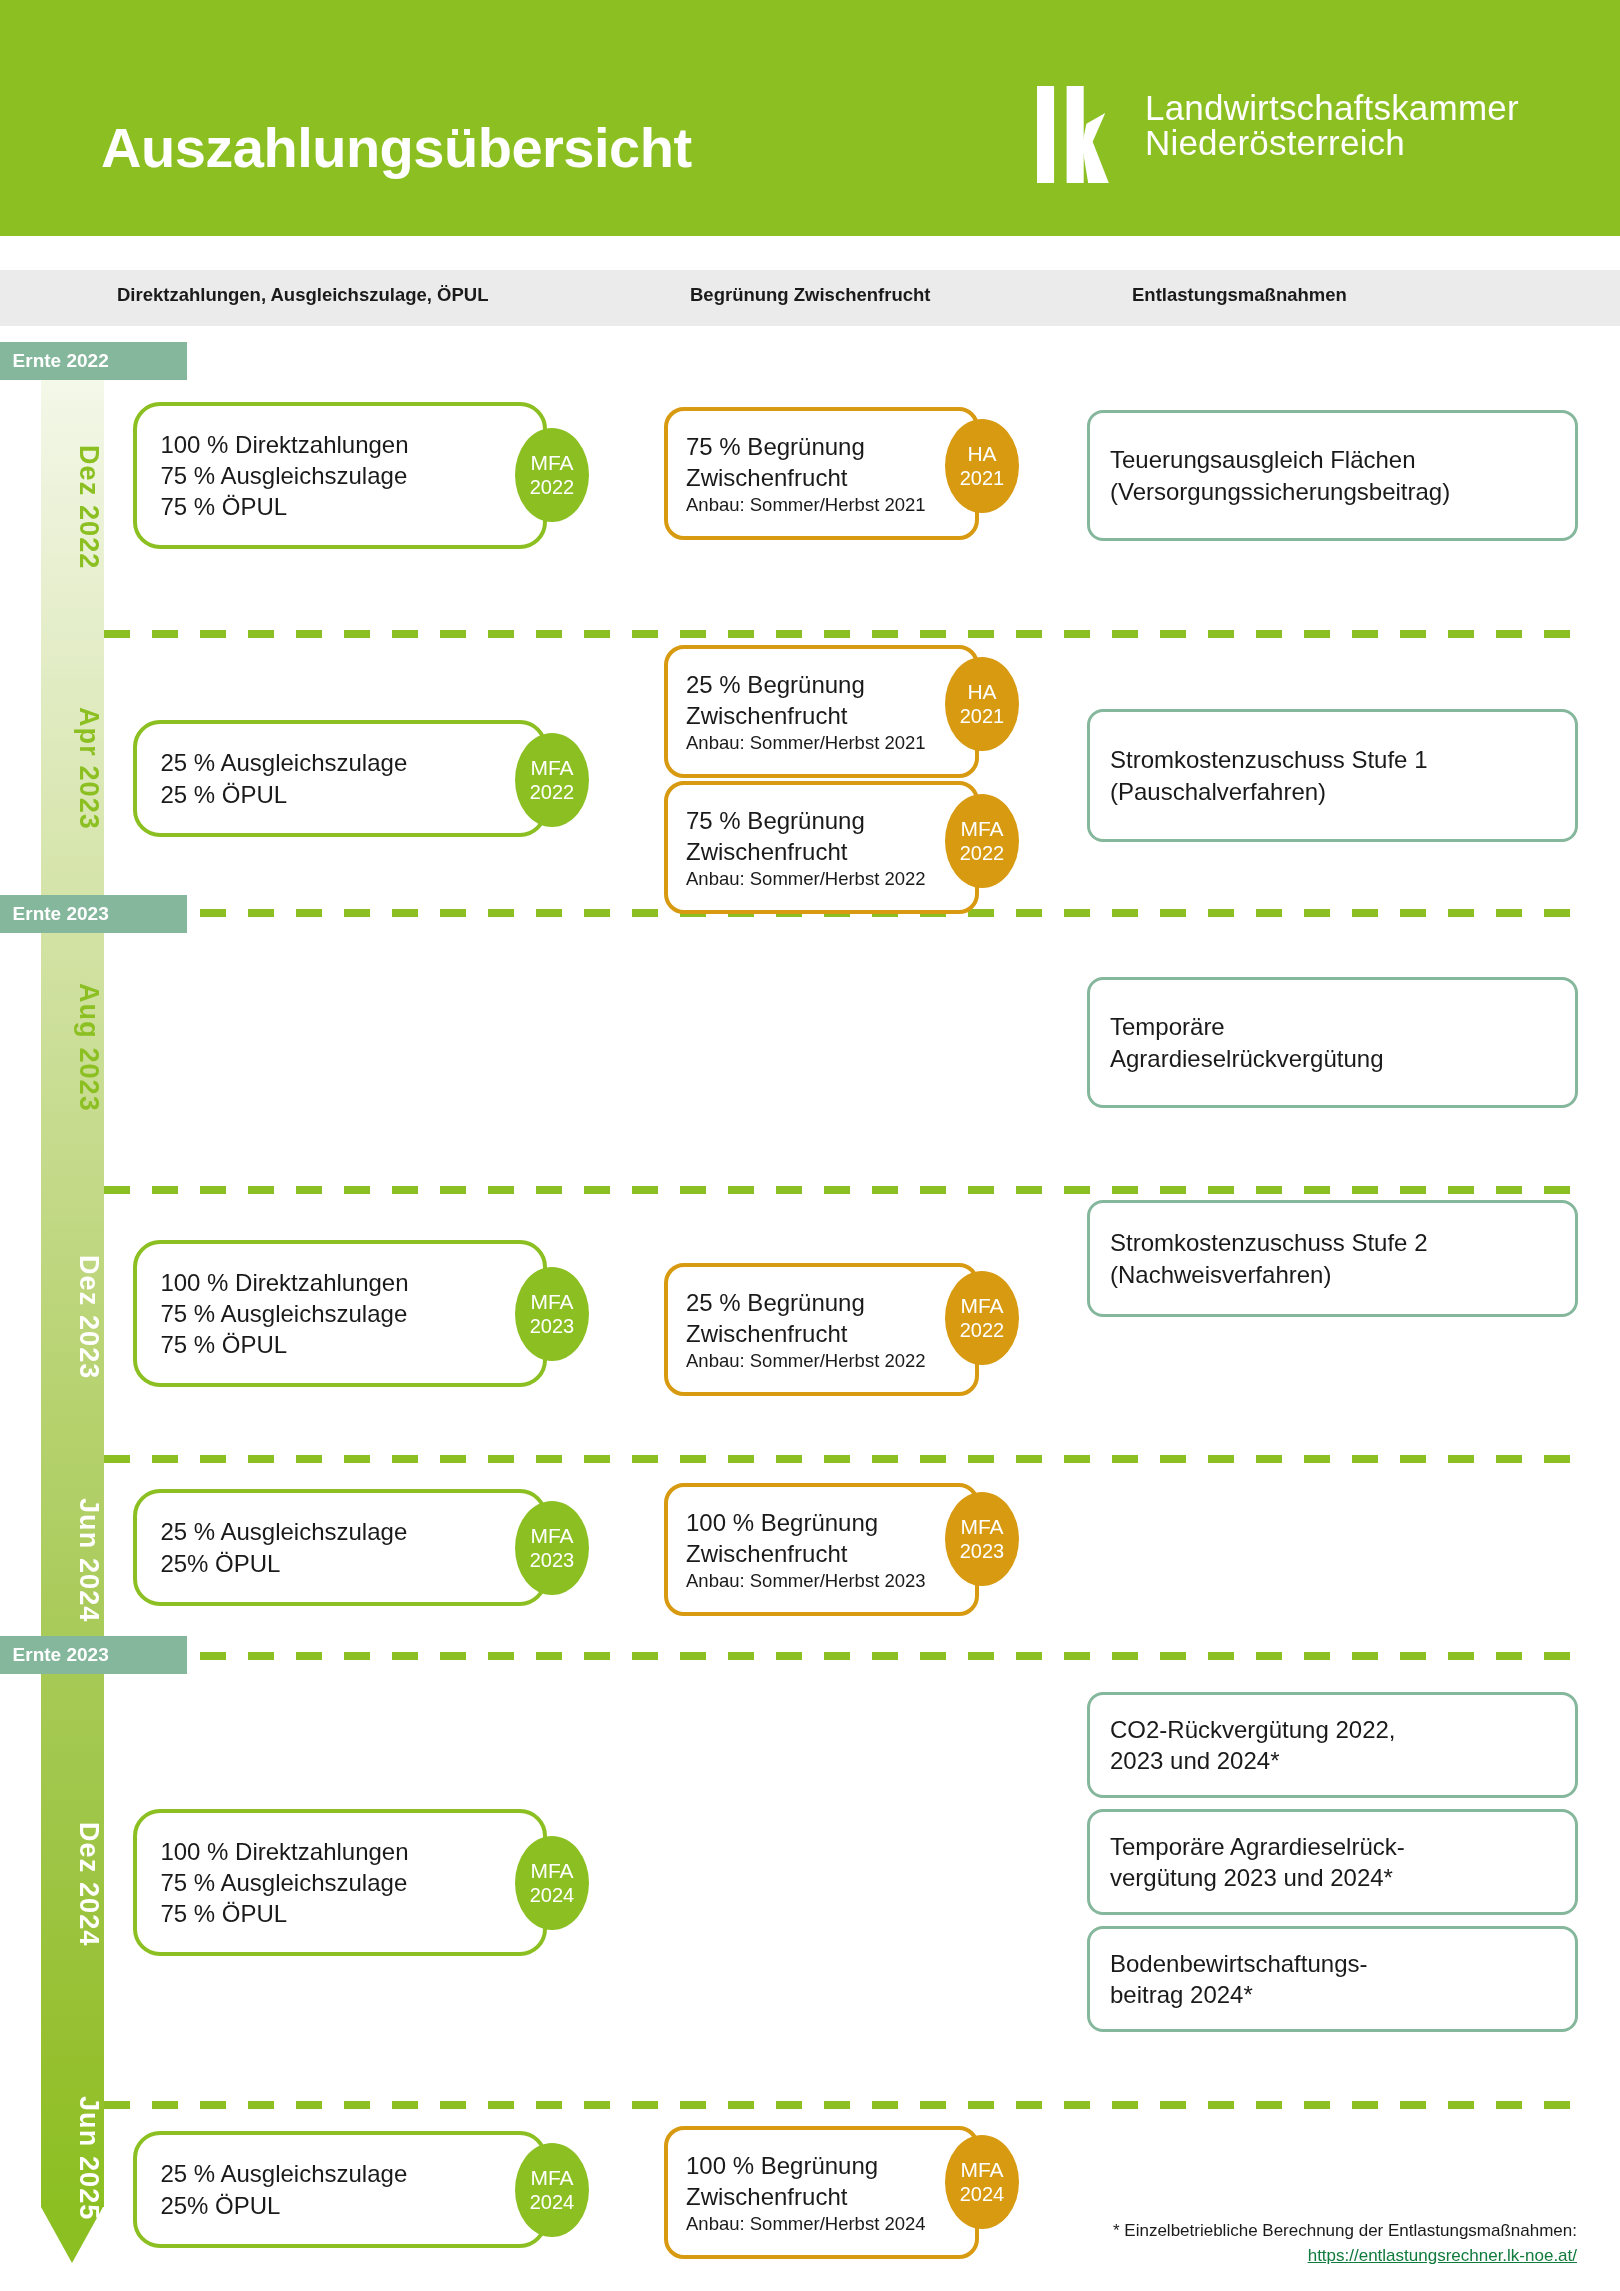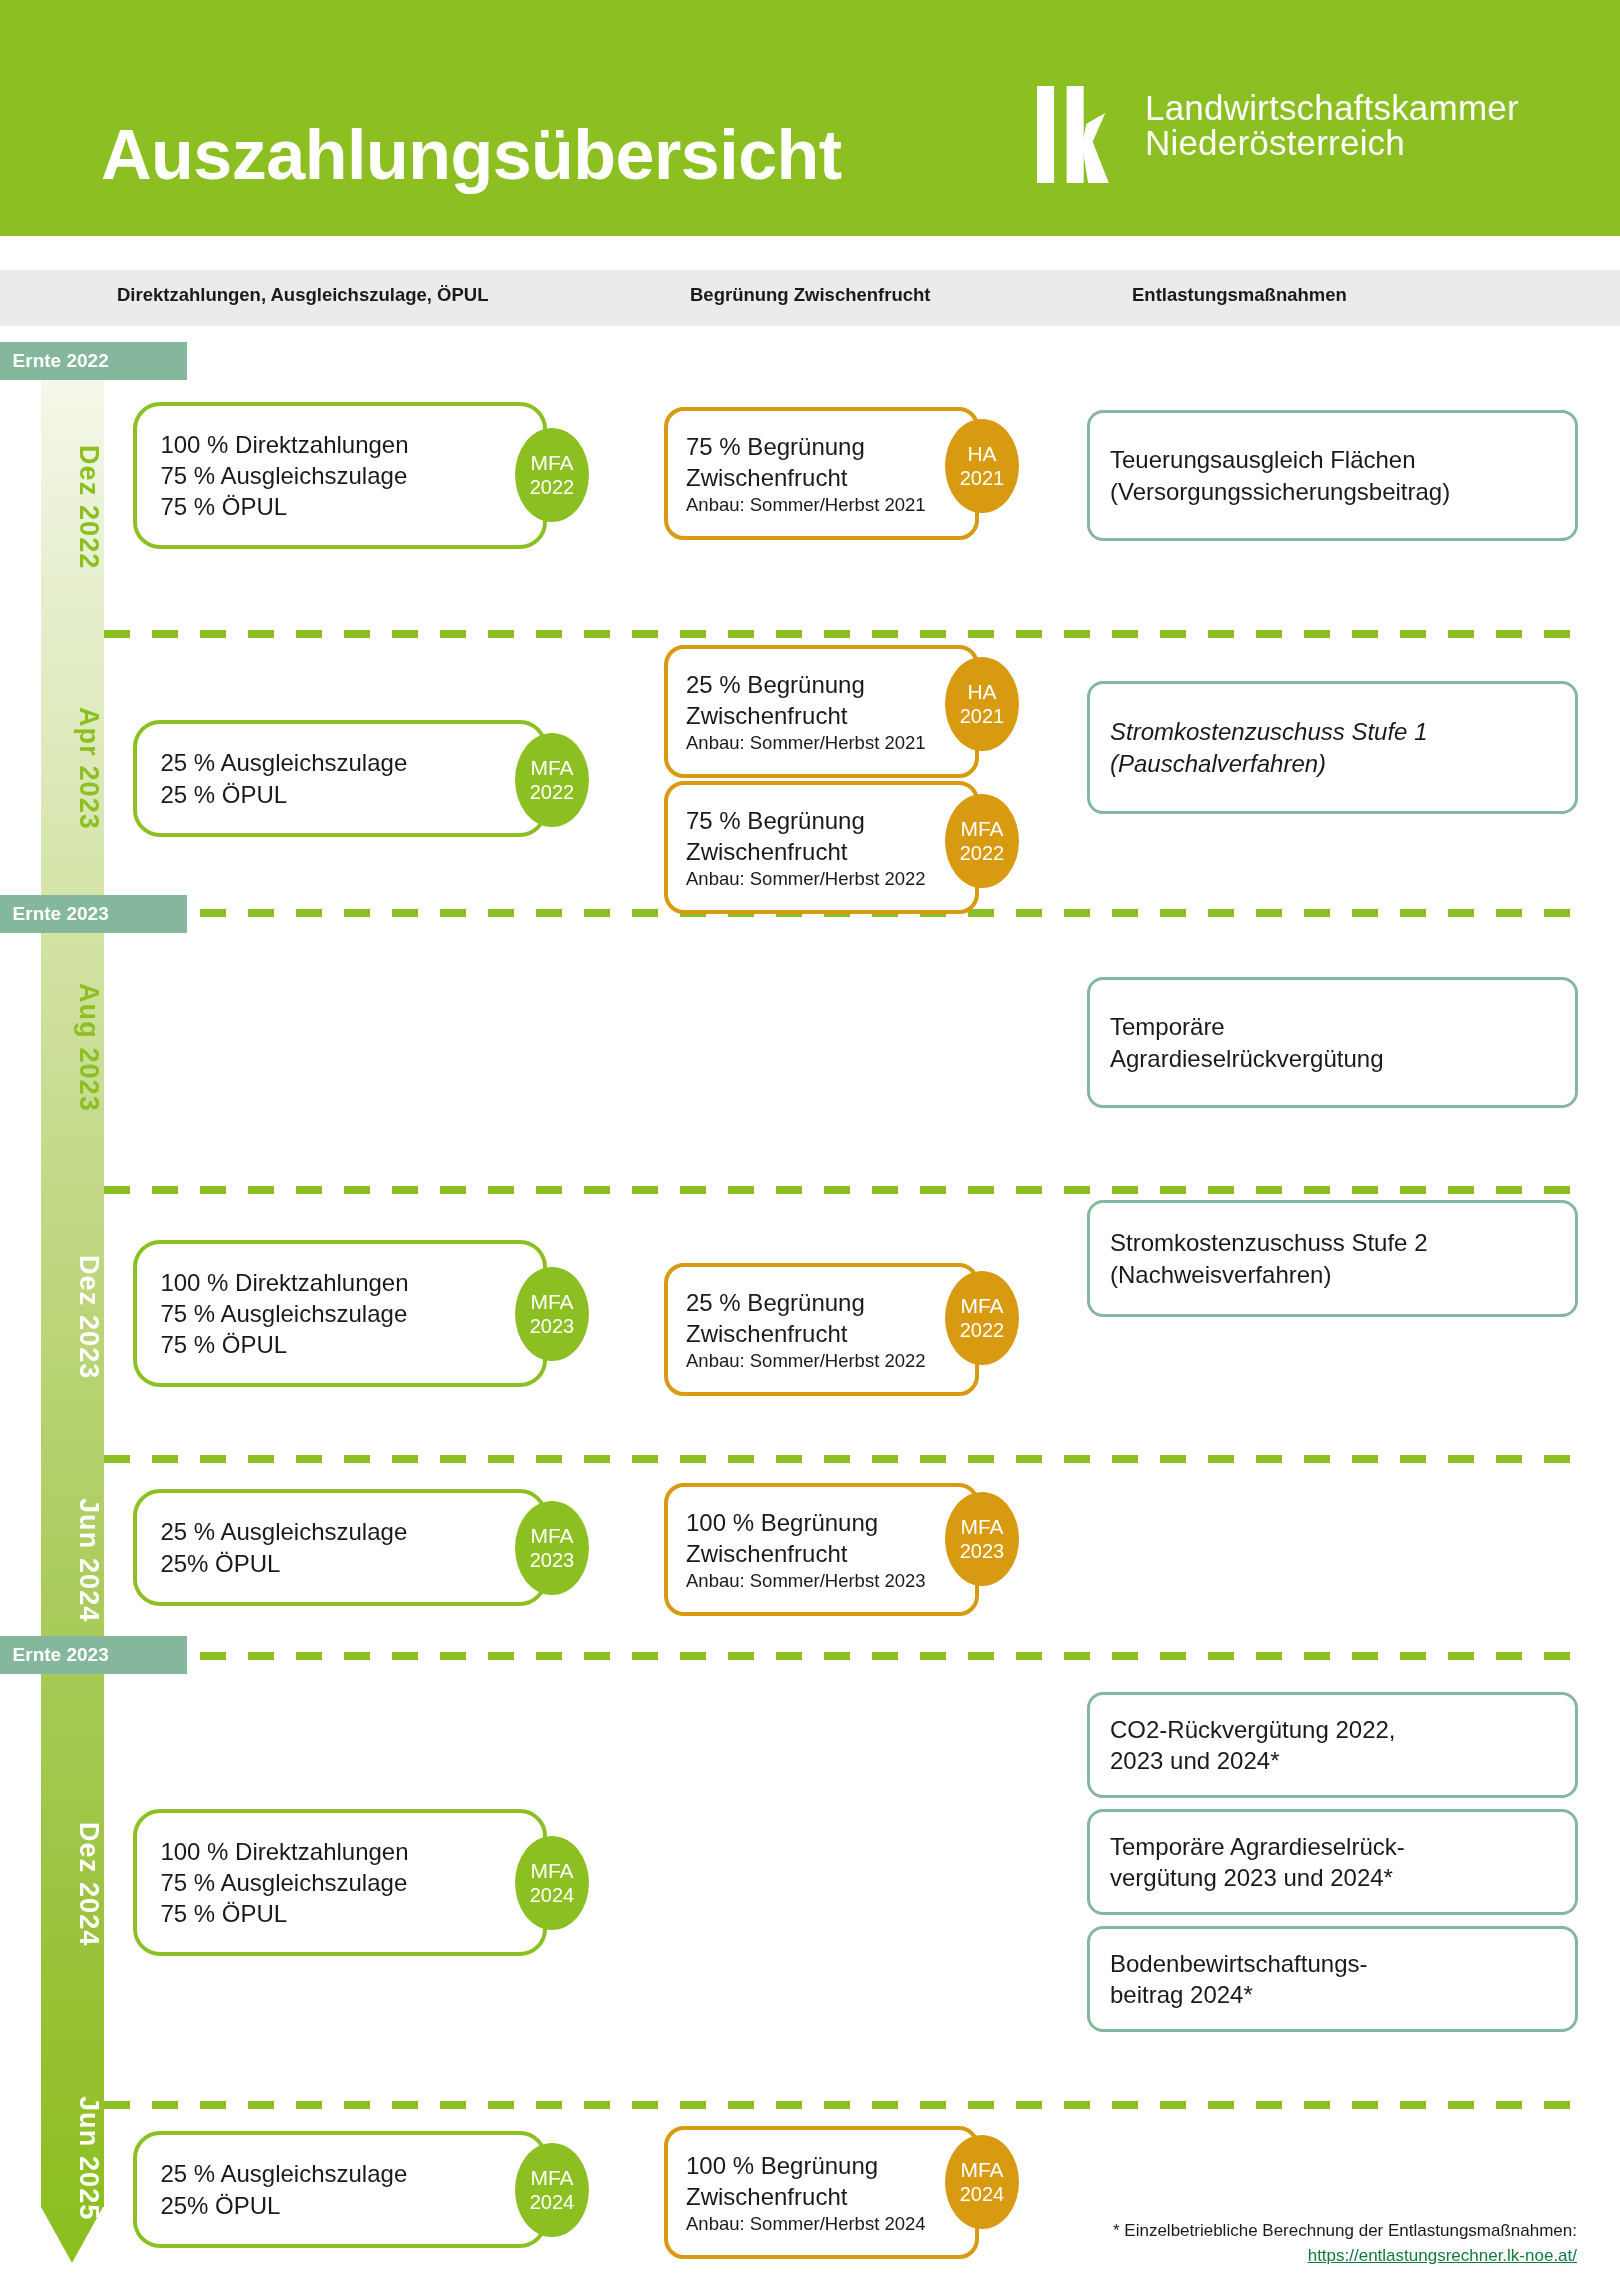--- a/index.html
+++ b/index.html
@@ -20,21 +20,21 @@
   
   .header {
     position: absolute;
     left: 0; top: 0;
     width: 1620px; height: 236px;
     background: #8cc022;
   }
   .header-title {
     position: absolute;
     left: 101px; top: 115px;
-    font-size: 70px;
+    font-size: 56px;
     font-weight: bold;
     color: #ffffff;
     letter-spacing: -0.5px;
     white-space: nowrap;
   }
   .logo {
     position: absolute;
     left: 1037px; top: 86px;
     display: flex;
     align-items: flex-start;
@@ -306,21 +306,21 @@
       <div class="line">75 % Begrünung</div>
       <div class="line">Zwischenfrucht</div>
       <div class="sub">Anbau: Sommer/Herbst 2022</div>
     </div>
   </div>
   <div class="badge orange" style="left:945px; top:794px; width:74px; height:94px;">
     <span class="b1">MFA</span>
     <span class="b2">2022</span>
   </div>
 
-  <div class="card teal" style="left:1087px; top:681px; width:491px; height:133px;font-style:italic;">
+  <div class="card teal" style="left:1087px; top:709px; width:491px; height:133px;">
     <div class="card-body">
       <div class="line">Stromkostenzuschuss Stufe 1</div>
       <div class="line">(Pauschalverfahren)</div>
     </div>
   </div>
 
   <div class="card teal" style="left:1087px; top:977px; width:491px; height:131px;">
     <div class="card-body">
       <div class="line">Temporäre</div>
       <div class="line">Agrardieselrückvergütung</div>

